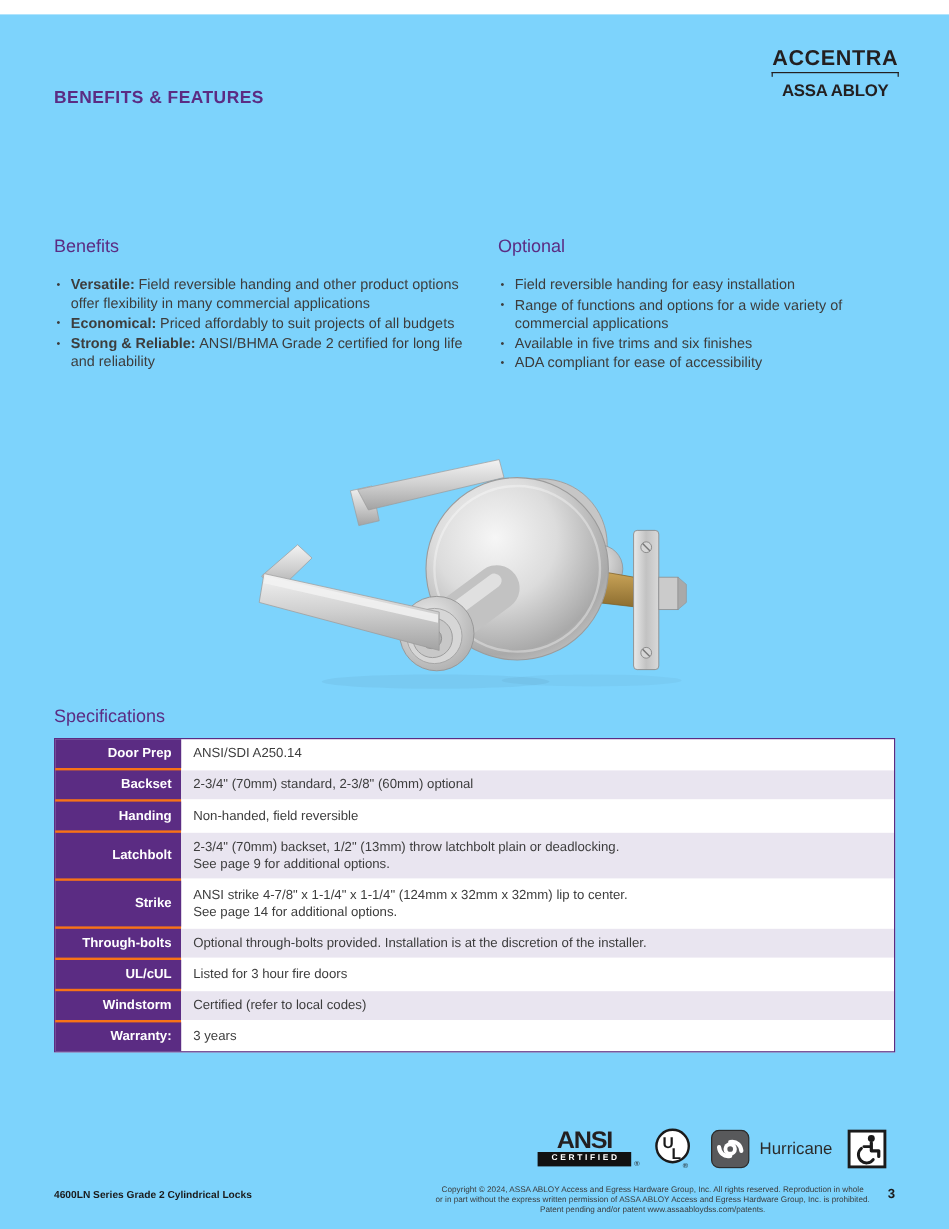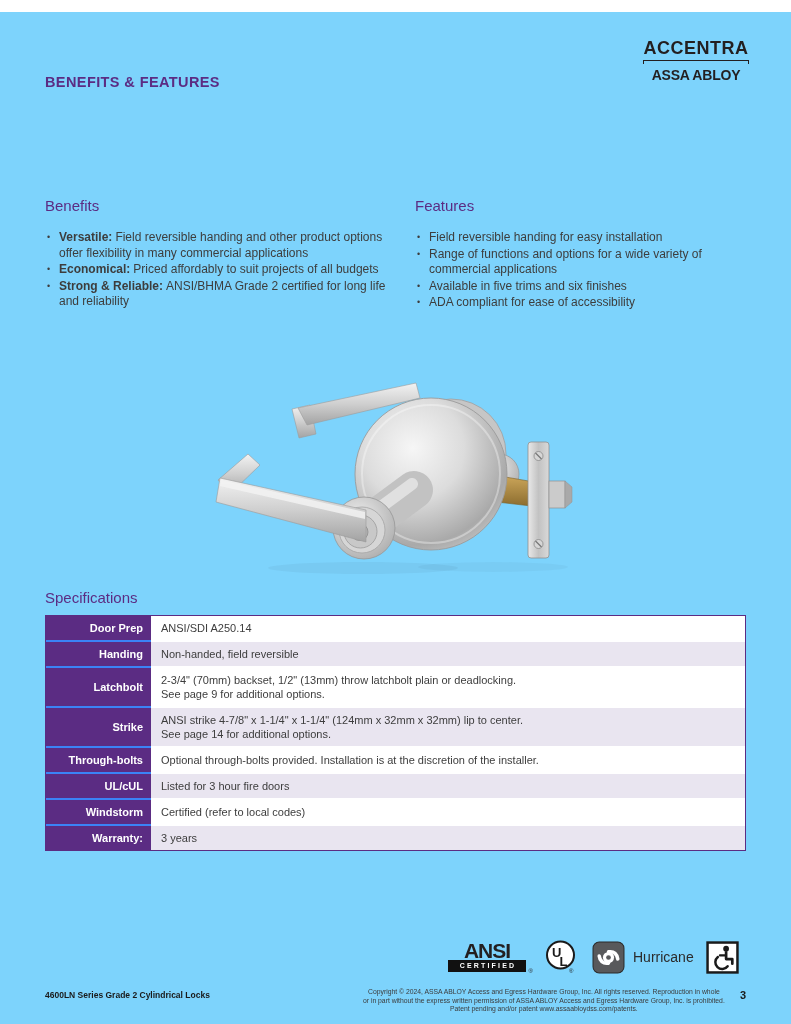--- a/index.html
+++ b/index.html
@@ -31,21 +31,21 @@
   .btxt{flex:1;}
   .bl{font-weight:bold;margin-right:3px;}
 
   
   .product{position:absolute;top:350px;left:188px;width:400px;height:222px;}
 
   
   .specs{position:absolute;top:577px;left:45px;width:701px;}
   .spec-table-wrap{border:1px solid var(--accent);margin-top:9px;background:#fff;}
   table.spec{width:100%;border-collapse:collapse;table-layout:fixed;}
-  table.spec th{width:105px;background:var(--accent);color:#fff;font-size:11px;font-weight:bold;text-align:right;padding:5px 8px;vertical-align:middle;border-bottom:2px solid #3b82f6;}
+  table.spec th{width:105px;background:var(--accent);color:#fff;font-size:11px;font-weight:bold;text-align:right;padding:5px 8px;vertical-align:middle;border-bottom:2px solid #f97316;}
   table.spec td{font-size:11px;line-height:14px;color:var(--ink);padding:5px 10px;vertical-align:middle;border-bottom:2px solid #fff;}
   table.spec tr:nth-child(even) td{background:var(--lav);}
   table.spec tr:last-child th,table.spec tr:last-child td{border-bottom:none;}
 
   
   .certs{position:absolute;top:927px;left:448px;display:flex;align-items:center;}
   .bhma{width:78px;text-align:center;position:relative;color:var(--black);}
   .bhma-top{font-size:21px;font-weight:800;letter-spacing:-1px;line-height:18px;transform:scaleY(.95);}
   .bhma-bar{background:#111;color:#fff;font-size:7px;font-weight:bold;letter-spacing:2.2px;padding:2px 0 2px 2px;line-height:8px;}
   .bhma-reg{position:absolute;right:-7px;bottom:-2px;font-size:6px;}
@@ -83,21 +83,21 @@
           <span class="bullet">•</span>
           <span class="btxt"><span class="bl">Economical:</span><span>Priced affordably to suit projects of all budgets</span></span>
         </li>
         <li>
           <span class="bullet">•</span>
           <span class="btxt"><span class="bl">Strong &amp; Reliable:</span><span>ANSI/BHMA Grade 2 certified for long life and reliability</span></span>
         </li>
       </ul>
     </div>
     <div class="col-features">
-      <h2 class="sec">Features</h2>
+      <h2 class="sec">Optional</h2>
       <ul class="blist">
         <li>
           <span class="bullet">•</span>
           <span class="btxt">Field reversible handing for easy installation</span>
         </li>
         <li>
           <span class="bullet">•</span>
           <span class="btxt">Range of functions and options for a wide variety of commercial applications</span>
         </li>
         <li>
@@ -192,20 +192,26 @@
     <div class="spec-table-wrap">
       <table class="spec">
         <tbody>
           <tr>
             <th>Door Prep</th>
             <td>
                 <div>ANSI/SDI A250.14</div>
               </td>
           </tr>
           <tr>
+            <th>Backset</th>
+            <td>
+                <div>2-3/4" (70mm) standard, 2-3/8" (60mm) optional</div>
+              </td>
+          </tr>
+          <tr>
             <th>Handing</th>
             <td>
                 <div>Non-handed, field reversible</div>
               </td>
           </tr>
           <tr>
             <th>Latchbolt</th>
             <td>
               <div>2-3/4" (70mm) backset, 1/2" (13mm) throw latchbolt plain or deadlocking.</div>
               <div>See page 9 for additional options.</div>

